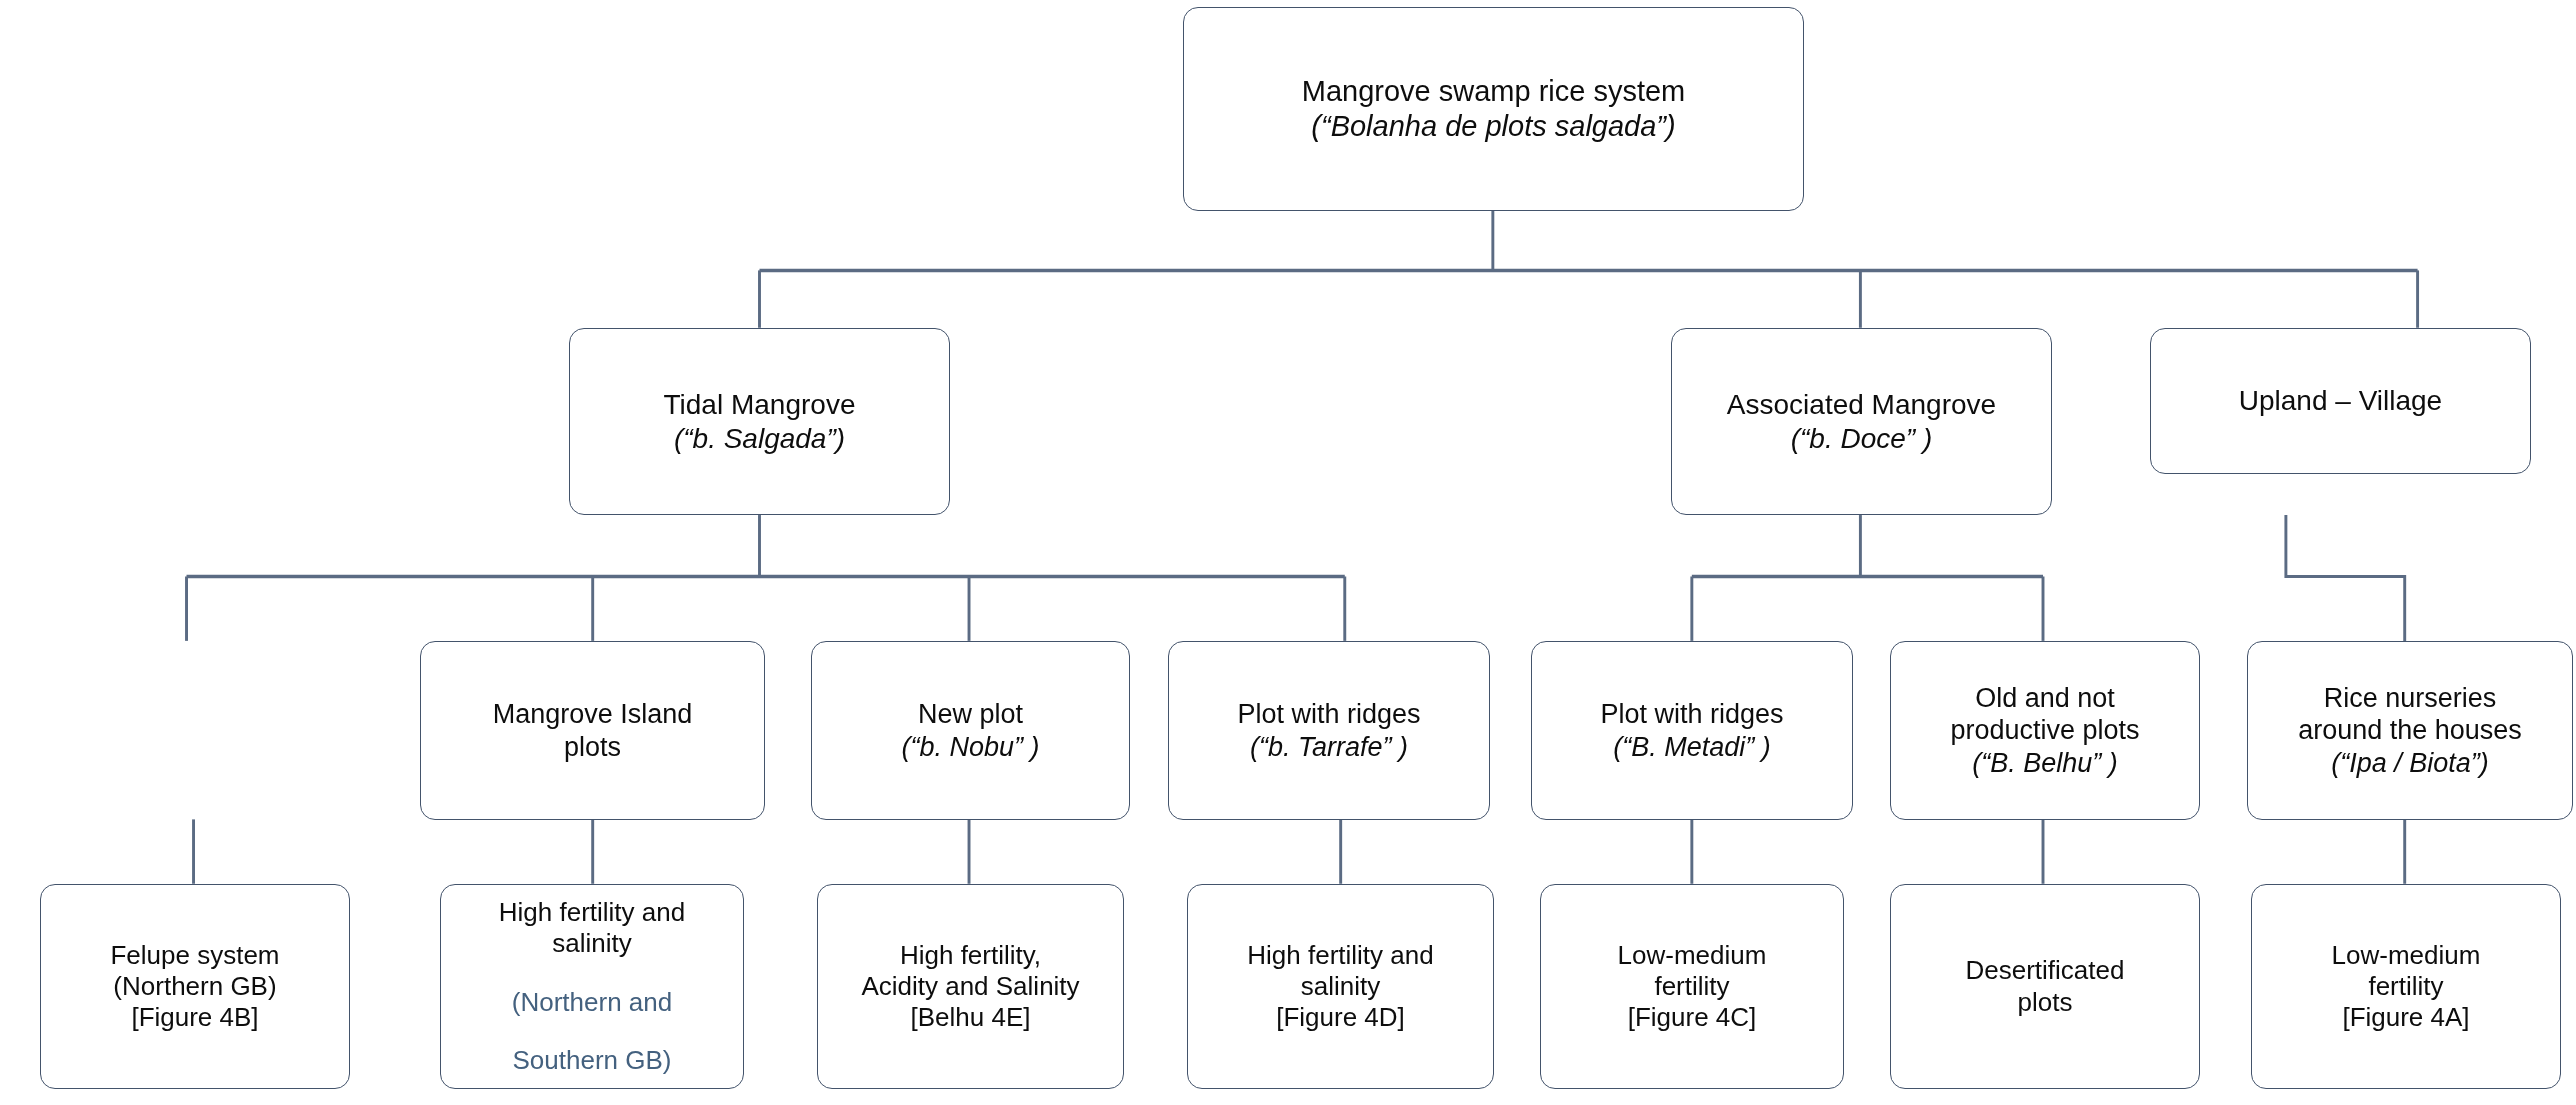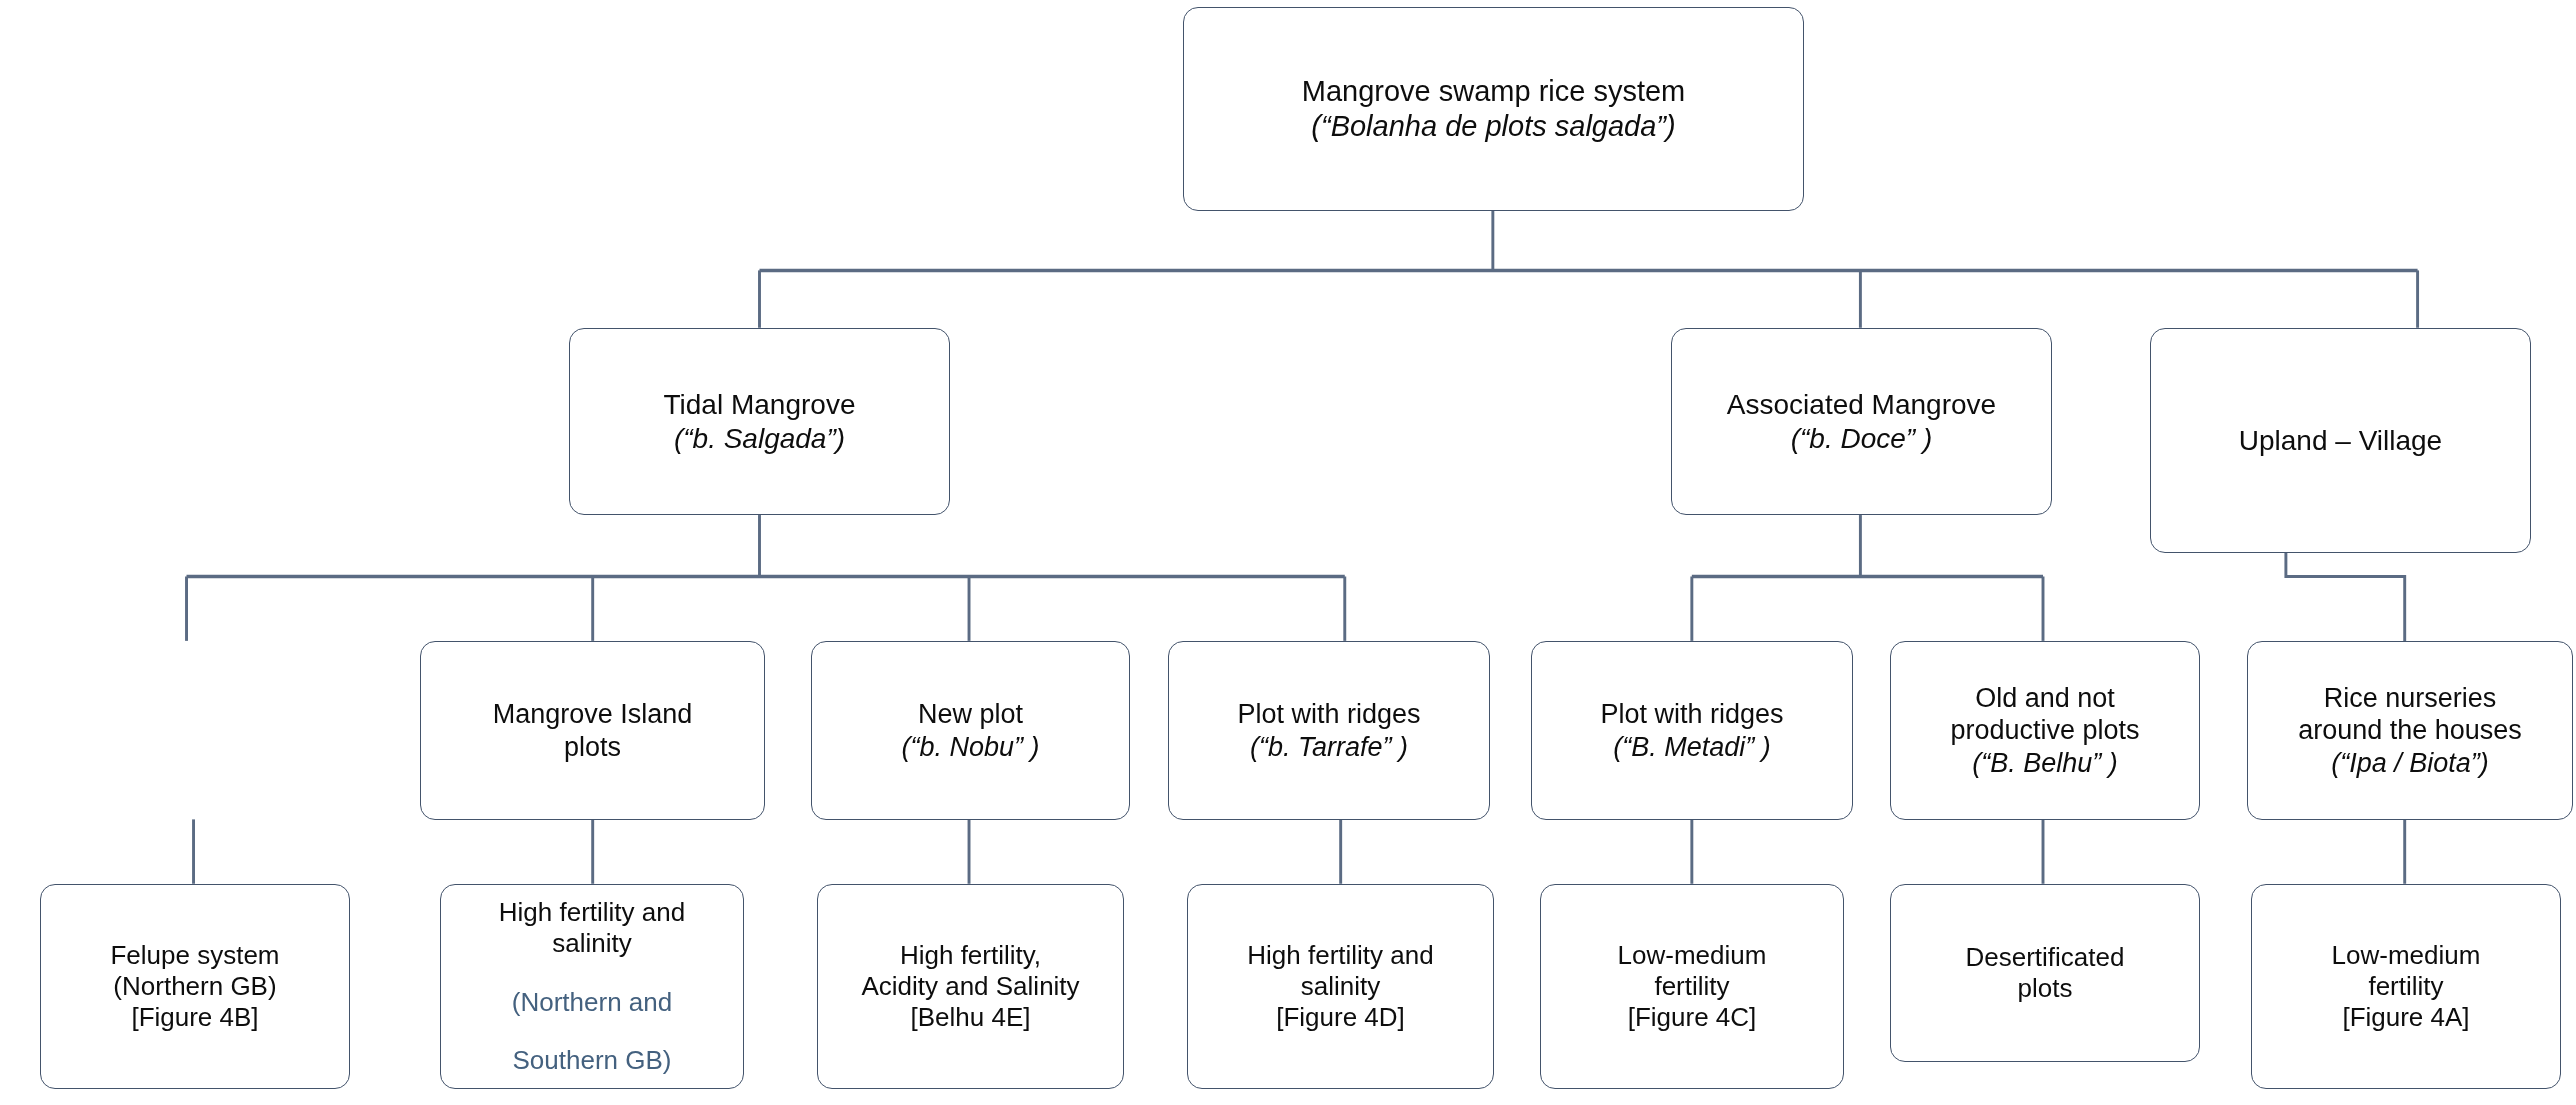--- a/index.html
+++ b/index.html
@@ -99,21 +99,21 @@
   <div class="node lvl2" style="left:569px; top:328px; width:381px; height:187px;">
     <span class="ln">Tidal Mangrove</span>
     <span class="ln it">(“b. Salgada”)</span>
   </div>
 
   <div class="node lvl2" style="left:1671px; top:328px; width:381px; height:187px;">
     <span class="ln">Associated Mangrove</span>
     <span class="ln it">(“b. Doce” )</span>
   </div>
 
-  <div class="node lvl2" style="left:2150px; top:328px; width:381px; height:225px;">
+  <div class="node lvl2" style="left:2150px; top:328px; width:381px; height:146px;">
     <span class="ln">Upland – Village</span>
   </div>
 
 
   <div class="node lvl3" style="left:420px; top:641px; width:345px; height:179px;">
     <span class="ln">Mangrove Island</span>
     <span class="ln">plots</span>
   </div>
 
   <div class="node lvl3" style="left:811px; top:641px; width:319px; height:179px;">
@@ -167,21 +167,21 @@
     <span class="ln">salinity</span>
     <span class="ln">[Figure 4D]</span>
   </div>
 
   <div class="node lvl4" style="left:1540px; top:884px; width:304px; height:205px;">
     <span class="ln">Low-medium</span>
     <span class="ln">fertility</span>
     <span class="ln">[Figure 4C]</span>
   </div>
 
-  <div class="node lvl4" style="left:1890px; top:884px; width:310px; height:178px;">
+  <div class="node lvl4" style="left:1890px; top:884px; width:310px; height:205px;">
     <span class="ln">Desertificated</span>
     <span class="ln">plots</span>
   </div>
 
   <div class="node lvl4" style="left:2251px; top:884px; width:310px; height:205px;">
     <span class="ln">Low-medium</span>
     <span class="ln">fertility</span>
     <span class="ln">[Figure 4A]</span>
   </div>
 

